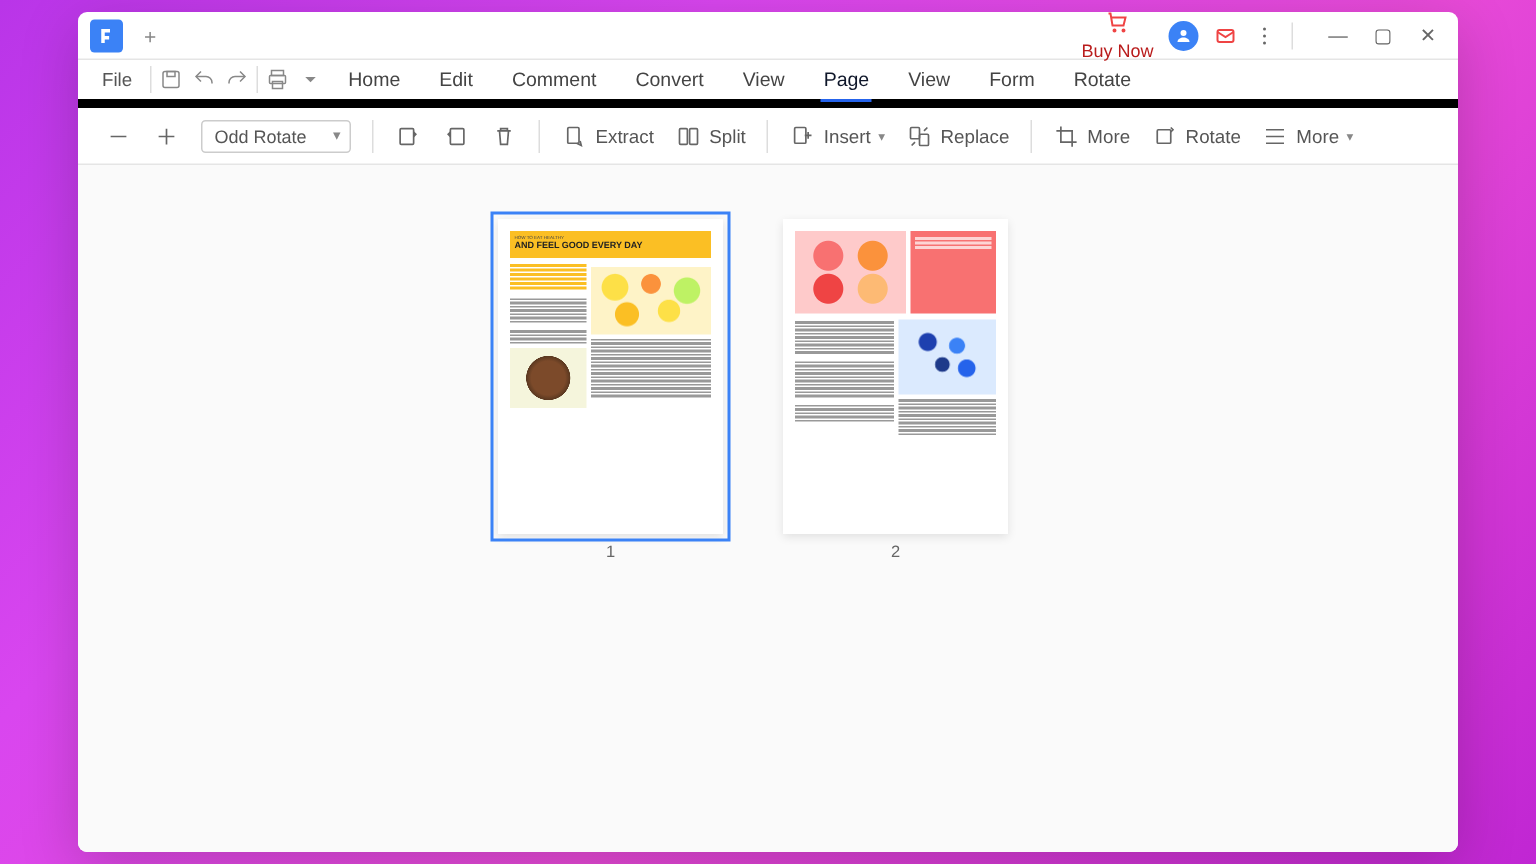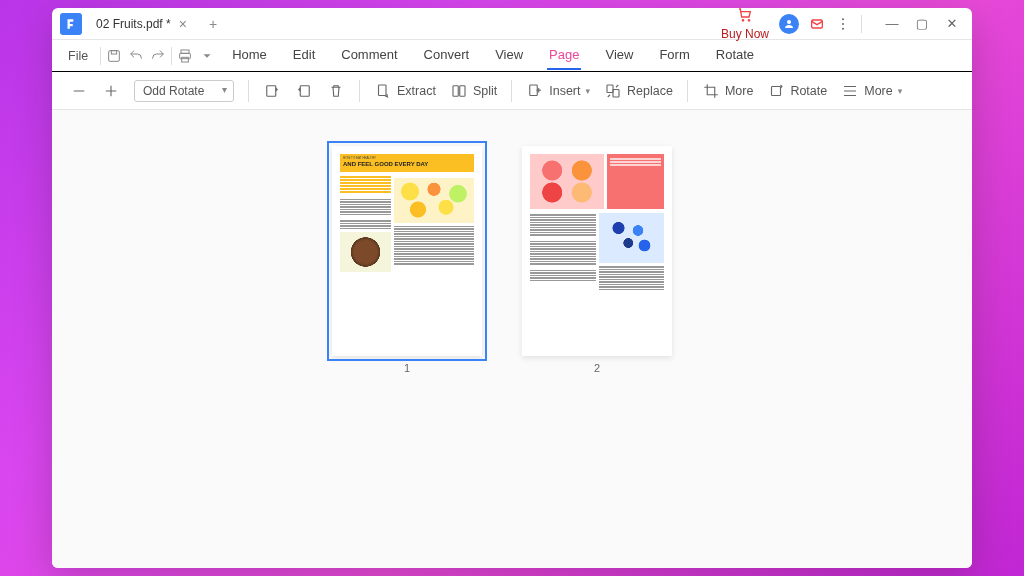--- a/index.html
+++ b/index.html
@@ -87,21 +87,21 @@
       color: #666;
       font-size: 13px;
     }
     .vdiv { width: 1px; height: 18px; background: #ddd; }
     .menubar {
       height: 32px;
       display: flex;
       align-items: center;
       padding: 0 8px;
       gap: 4px;
-      border-bottom: 1px solid #000000;
+      border-bottom: 6px solid #000000;
     }
     .file-btn {
       font-size: 12.5px;
       color: #555;
       padding: 4px 8px;
     }
     .qa-icon {
       width: 18px; height: 18px;
       color: #888;
       display: flex; align-items: center; justify-content: center;
@@ -111,21 +111,21 @@
       gap: 22px;
       margin-left: 10px;
     }
     .menu-item {
       font-size: 13px;
       color: #444;
       padding: 6px 2px;
       cursor: pointer;
     }
     .menu-item.active {
-      color: #ec4899;
+      color: #0f172a;
       border-bottom: 2px solid #2563eb;
       font-weight: 500;
     }
     .menu-right {
       margin-left: auto;
       display: flex;
       align-items: center;
       gap: 10px;
     }
     .search-tools {
@@ -262,24 +262,20 @@
 <body>
 
 <div class="window">
 
   <div class="titlebar">
     <div class="app-icon">
       <svg viewBox="0 0 24 24">
           <path d="M6 4h10v4h-6v4h5v4h-5v4H6z"></path>
         </svg>
     </div>
-    <div class="tab">
-      <span>02 Fruits.pdf *</span>
-      <span class="tab-close">×</span>
-    </div>
     <div class="tab-add">+</div>
 
     <div class="titlebar-right">
       <div class="buy-now">
         <svg class="tb-icon" viewBox="0 0 24 24" fill="none" stroke="#ef4444" stroke-width="2">
             <circle cx="9" cy="20" r="1"></circle>
             <circle cx="18" cy="20" r="1"></circle>
             <path d="M3 3h2l2 12h11l2-8H6"></path>
           </svg>
         <span>Buy Now</span>

